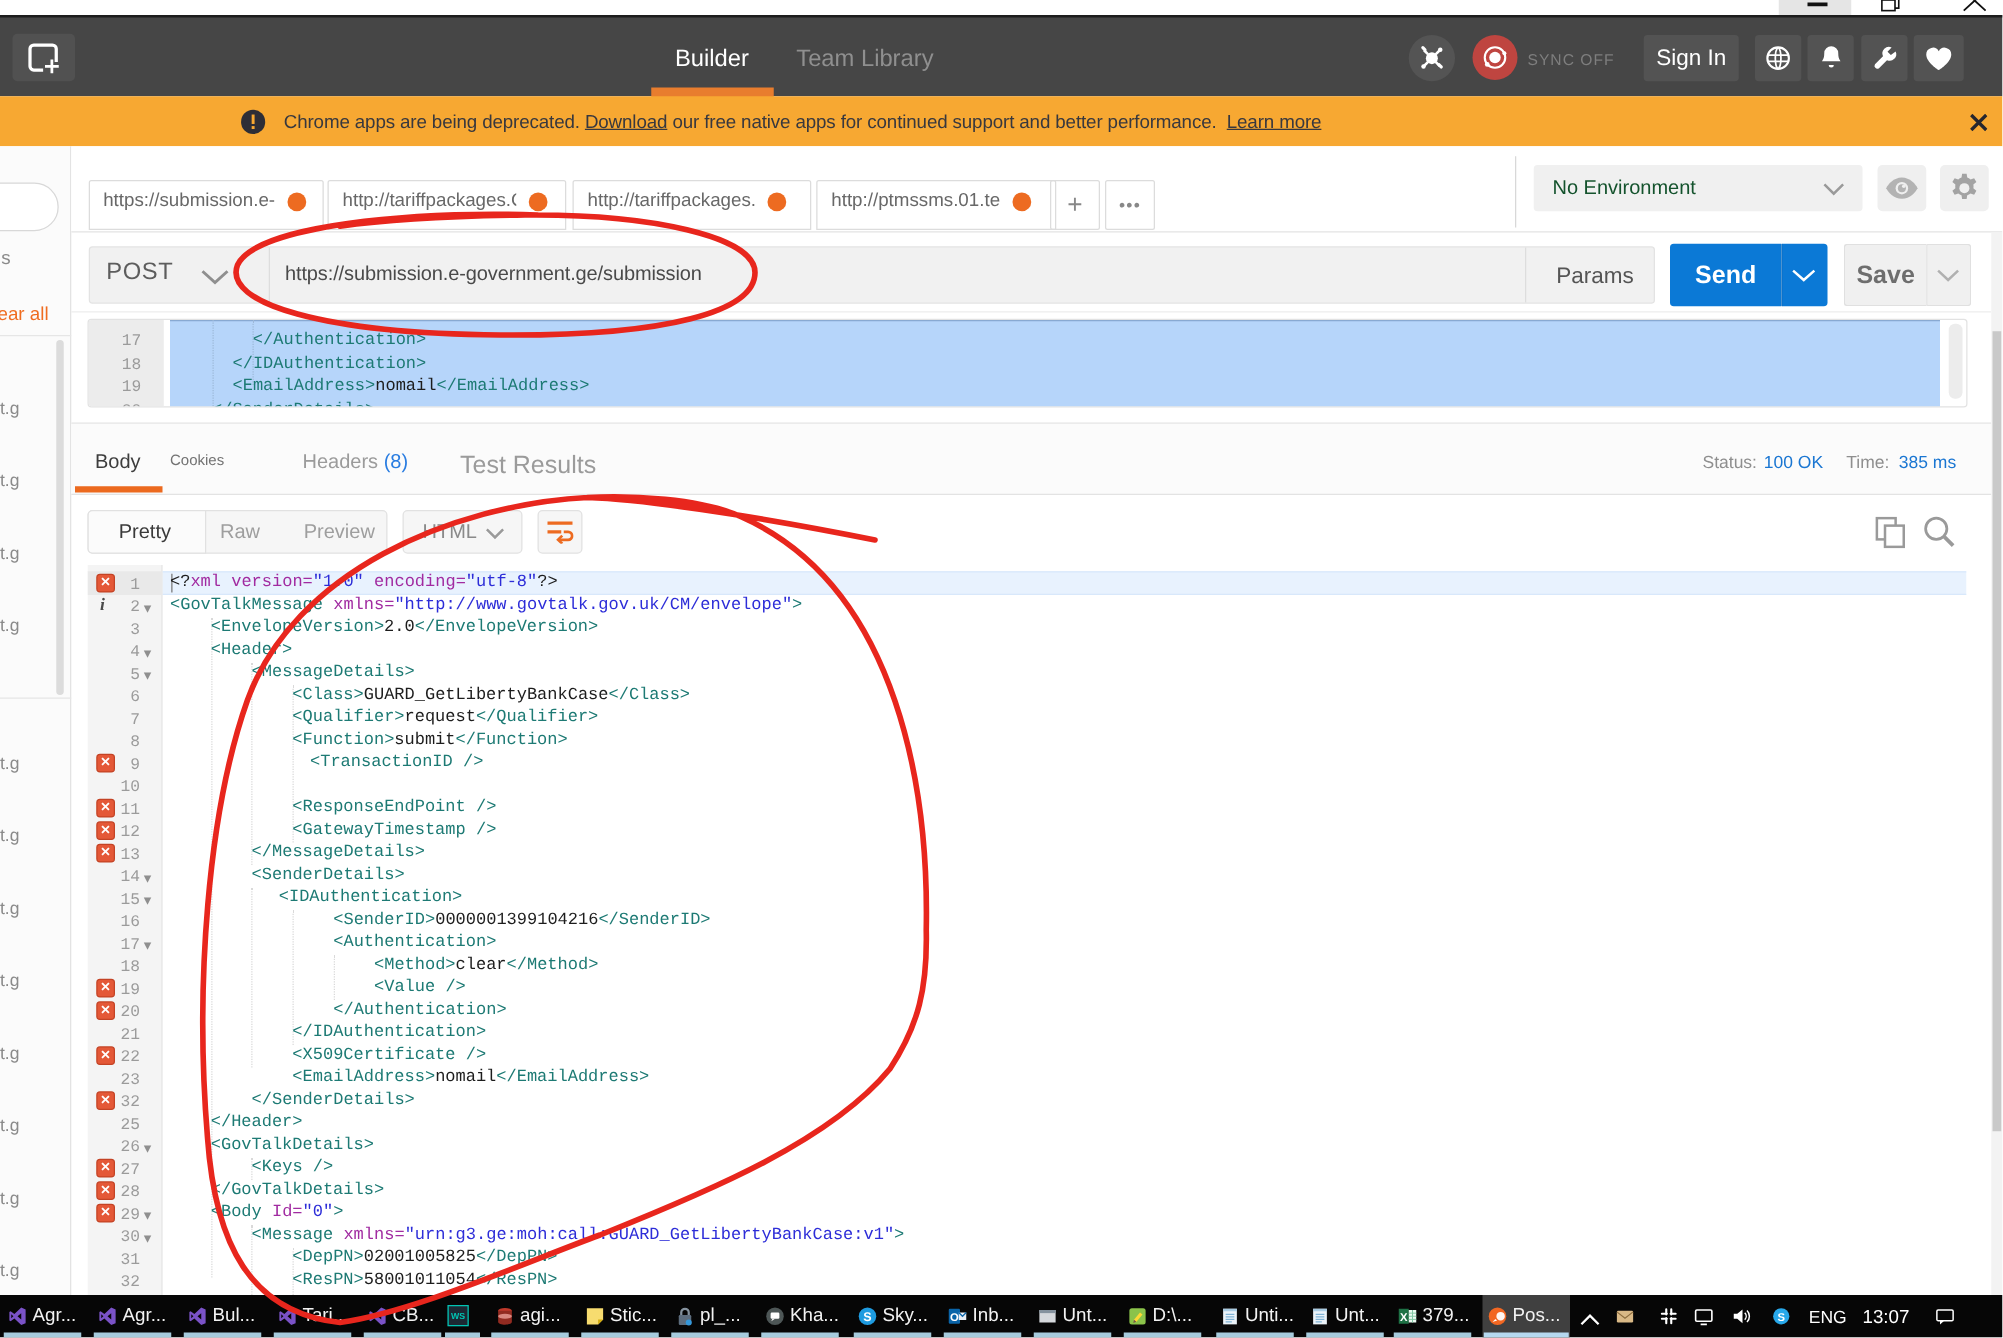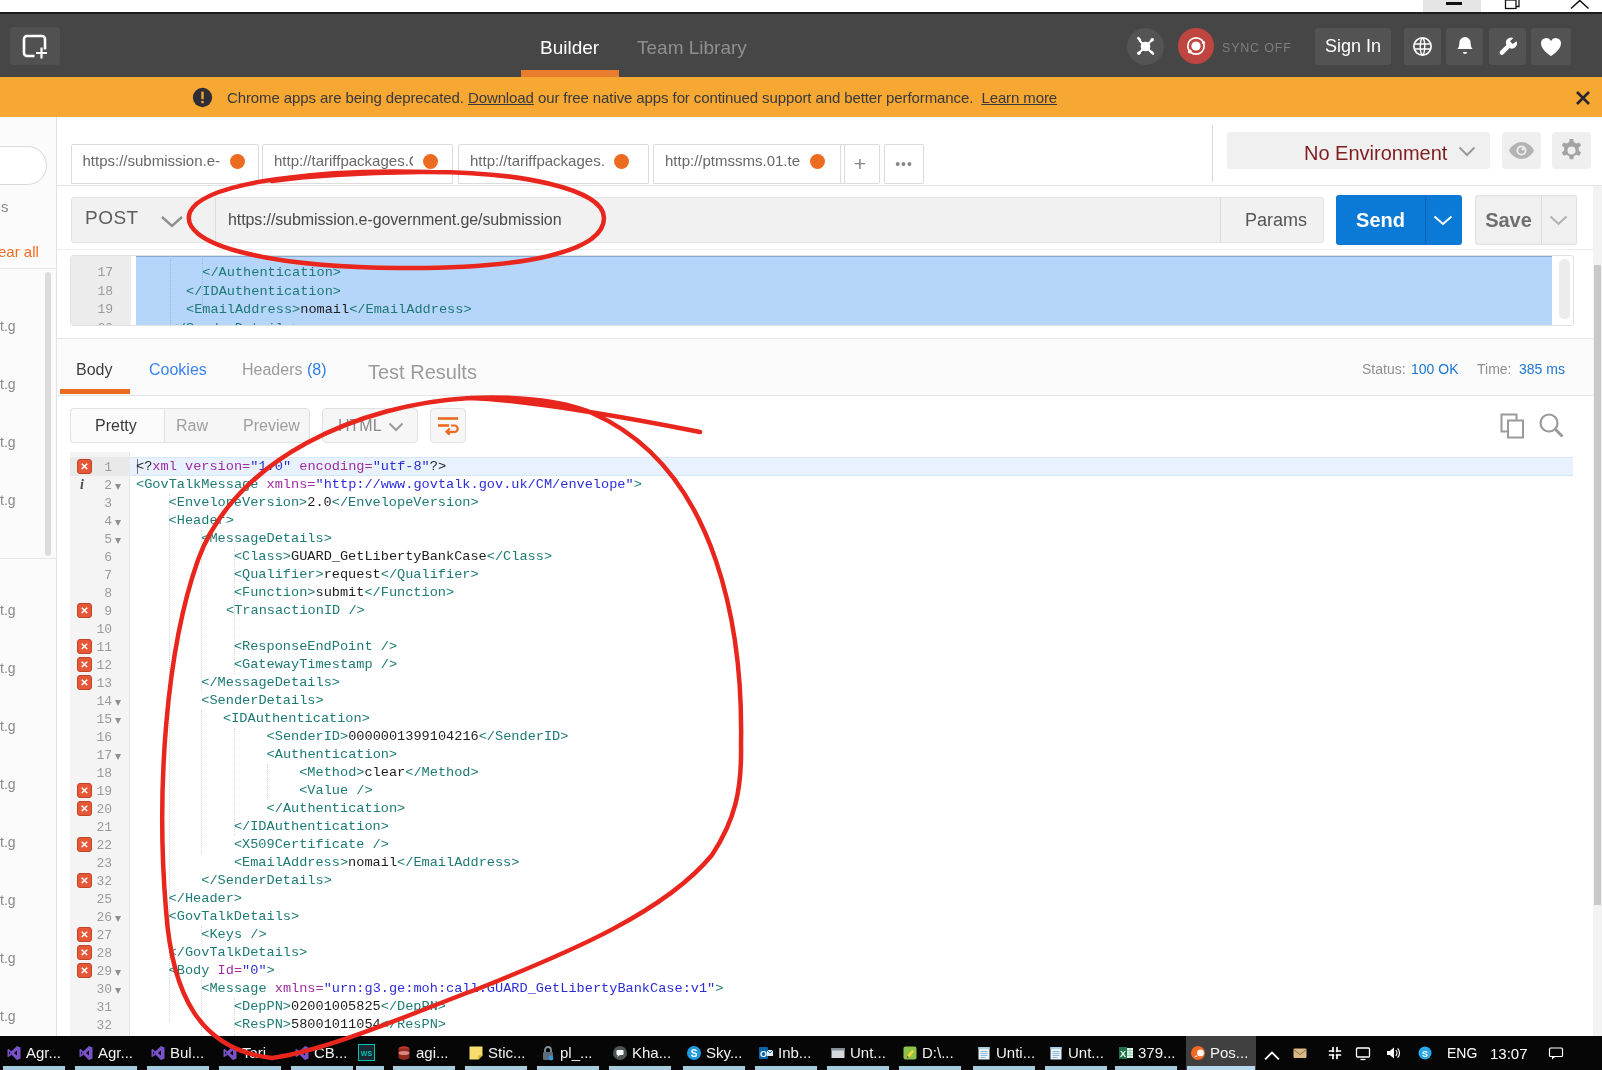--- a/index.html
+++ b/index.html
@@ -132,21 +132,21 @@
 <div class="abs" style="left:458px;top:144px;width:191px;height:40px;background:#fff;border:1px solid #dcdcdc;border-radius:2px 2px 0 0"></div>
 <div class="abs" style="left:470px;top:152px;width:134px;height:22px;color:#686868;font-size:15px;overflow:hidden;white-space:nowrap">http://tariffpackages.C</div>
 <div class="abs" style="left:614px;top:154px;width:15px;height:15px;border-radius:50%;background:#ed6b21"></div>
 <div class="abs" style="left:653px;top:144px;width:192px;height:40px;background:#fff;border:1px solid #dcdcdc;border-radius:2px 2px 0 0"></div>
 <div class="abs" style="left:665px;top:152px;width:135px;height:22px;color:#686868;font-size:15px;overflow:hidden;white-space:nowrap">http://ptmssms.01.tes</div>
 <div class="abs" style="left:810px;top:154px;width:15px;height:15px;border-radius:50%;background:#ed6b21"></div>
 <div class="abs" style="left:840px;top:144px;width:40px;height:40px;border:1px solid #dcdcdc;border-radius:2px;color:#888;font-size:21px;text-align:center;line-height:38px">+</div>
 <div class="abs" style="left:884px;top:144px;width:40px;height:40px;border:1px solid #dcdcdc;border-radius:2px;color:#888;font-size:14px;text-align:center;line-height:38px;letter-spacing:1px">•••</div>
 <div class="abs" style="left:1212px;top:125px;width:1px;height:57px;background:#d8d8d8"></div>
 <div class="abs" style="left:1227px;top:132px;width:263px;height:37px;background:#f0f0f0;border-radius:3px"></div>
-<div class="abs" style="left:1304px;top:142px;color:#7f1d1d;font-size:20px">No Environment</div>
+<div class="abs" style="left:1242px;top:142px;color:#14532d;font-size:16px">No Environment</div>
 <svg class="abs" style="left:1458px;top:146px" width="18" height="11" viewBox="0 0 18 11">
     <path d="M1.5 1.5L9 9l7.5-7.5" fill="none" stroke="#9a9a9a" stroke-width="2"></path>
   </svg>
 <div class="abs" style="left:1502px;top:132px;width:39px;height:37px;background:#efefef;border-radius:4px"></div>
 <svg class="abs" style="left:1508px;top:141px" width="27" height="19" viewBox="0 0 27 19">
     <path d="M13.5 1C7 1 2.3 6.5 1 9.5 2.3 12.5 7 18 13.5 18S24.7 12.5 26 9.5C24.7 6.5 20 1 13.5 1z" fill="#b3b3b3"></path>
     <circle cx="13.5" cy="9.5" r="5" fill="#efefef"></circle>
     <circle cx="13.5" cy="9.5" r="3.2" fill="#b3b3b3"></circle>
     <circle cx="15" cy="8" r="1.4" fill="#efefef"></circle>
   </svg>
@@ -190,21 +190,21 @@
 <div class="cl" style="top:8.0px;left:131.3px"><b t="">&lt;/Authentication&gt;</b></div>
 <div class="cl" style="top:26.5px;left:115.0px"><b t="">&lt;/IDAuthentication&gt;</b></div>
 <div class="cl" style="top:45.0px;left:115.0px"><b t="">&lt;EmailAddress&gt;</b><b k="">nomail</b><b t="">&lt;/EmailAddress&gt;</b></div>
 <div class="cl" style="top:63.5px;left:98.6px"><b t="">&lt;/SenderDetails&gt;</b></div>
     </div>
   <div class="abs" style="left:1488px;top:3px;width:11px;height:60px;background:#ececec;border-radius:5px"></div>
 </div>
 
 <div class="abs" style="left:57px;top:338px;width:1536px;height:58px;background:#fbfbfb;border-top:1px solid #e6e6e6;border-bottom:1px solid #e3e3e3"></div>
 <div class="abs" style="left:76px;top:361px;color:#3d3d3d;font-size:16px">Body</div>
-<div class="abs" style="left:149px;top:361px;color:#3b82f6;font-size:16px">Cookies</div>
+<div class="abs" style="left:136px;top:361px;color:#737373;font-size:12px">Cookies</div>
 <div class="abs" style="left:242px;top:361px;color:#9b9b9b;font-size:16px">Headers <span style="color:#2a7de1">(8)</span></div>
 <div class="abs" style="left:368px;top:361px;color:#9b9b9b;font-size:20px">Test Results</div>
 <div class="abs" style="left:60px;top:389px;width:70px;height:5px;background:#ec6a1f"></div>
 <div class="abs" style="left:1362px;top:361px;color:#8e8e8e;font-size:14px">Status:</div>
 <div class="abs" style="left:1411px;top:361px;color:#1a76d2;font-size:14px">100 OK</div>
 <div class="abs" style="left:1477px;top:361px;color:#8e8e8e;font-size:14px">Time:</div>
 <div class="abs" style="left:1519px;top:361px;color:#1a76d2;font-size:14px">385 ms</div>
 
 <div class="abs" style="left:70px;top:408px;width:240px;height:35px;background:#f6f6f6;border:1px solid #e1e1e1;border-radius:4px"></div>
 <div class="abs" style="left:70px;top:408px;width:95px;height:35px;background:#fbfbfb;border:1px solid #e1e1e1;border-radius:4px 0 0 4px"></div>
@@ -303,21 +303,21 @@
 <div class="lnum" style="top:548px">31</div>
 <div class="lnum" style="top:566px">32</div>
 <div class="cl" style="top:6px;left:66.0px"><b k="">&lt;?</b><b a="">xml</b><b k=""> </b><b a="">version</b><b a="">=</b><b s="">"1.0"</b><b k=""> </b><b a="">encoding</b><b a="">=</b><b s="">"utf-8"</b><b k="">?&gt;</b></div>
 <div class="cl" style="top:24px;left:66.0px"><b t="">&lt;GovTalkMessage</b> <b a="">xmlns</b><b a="">=</b><b s="">"http://www.govtalk.gov.uk/CM/envelope"</b><b t="">&gt;</b></div>
 <div class="cl" style="top:42px;left:98.6px"><b t="">&lt;EnvelopeVersion&gt;</b><b k="">2.0</b><b t="">&lt;/EnvelopeVersion&gt;</b></div>
 <div class="cl" style="top:60px;left:98.6px"><b t="">&lt;Header&gt;</b></div>
 <div class="cl" style="top:78px;left:131.3px"><b t="">&lt;MessageDetails&gt;</b></div>
 <div class="cl" style="top:96px;left:163.9px"><b t="">&lt;Class&gt;</b><b k="">GUARD_GetLibertyBankCase</b><b t="">&lt;/Class&gt;</b></div>
 <div class="cl" style="top:114px;left:163.9px"><b t="">&lt;Qualifier&gt;</b><b k="">request</b><b t="">&lt;/Qualifier&gt;</b></div>
 <div class="cl" style="top:132px;left:163.9px"><b t="">&lt;Function&gt;</b><b k="">submit</b><b t="">&lt;/Function&gt;</b></div>
-<div class="cl" style="top:150px;left:156px"><b t="">&lt;TransactionID</b> <b t="">/&gt;</b></div>
+<div class="cl" style="top:150px;left:178px"><b t="">&lt;TransactionID</b> <b t="">/&gt;</b></div>
 <div class="cl" style="top:186px;left:163.9px"><b t="">&lt;ResponseEndPoint</b> <b t="">/&gt;</b></div>
 <div class="cl" style="top:204px;left:163.9px"><b t="">&lt;GatewayTimestamp</b> <b t="">/&gt;</b></div>
 <div class="cl" style="top:222px;left:131.3px"><b t="">&lt;/MessageDetails&gt;</b></div>
 <div class="cl" style="top:240px;left:131.3px"><b t="">&lt;SenderDetails&gt;</b></div>
 <div class="cl" style="top:258px;left:153px"><b t="">&lt;IDAuthentication&gt;</b></div>
 <div class="cl" style="top:276px;left:196.6px"><b t="">&lt;SenderID&gt;</b><b k="">0000001399104216</b><b t="">&lt;/SenderID&gt;</b></div>
 <div class="cl" style="top:294px;left:196.6px"><b t="">&lt;Authentication&gt;</b></div>
 <div class="cl" style="top:312px;left:229.2px"><b t="">&lt;Method&gt;</b><b k="">clear</b><b t="">&lt;/Method&gt;</b></div>
 <div class="cl" style="top:330px;left:229.2px"><b t="">&lt;Value</b> <b t="">/&gt;</b></div>
 <div class="cl" style="top:348px;left:196.6px"><b t="">&lt;/Authentication&gt;</b></div>

